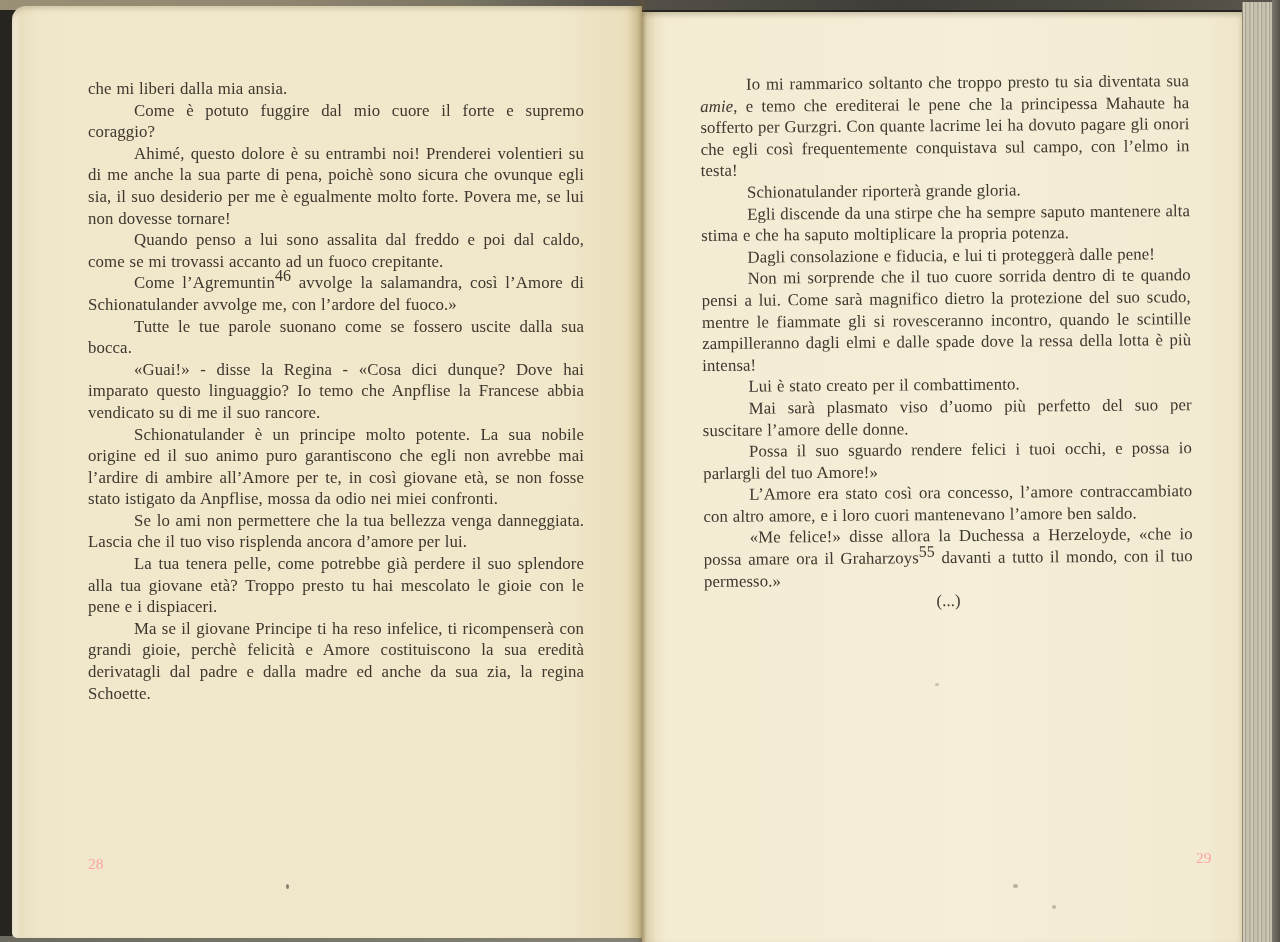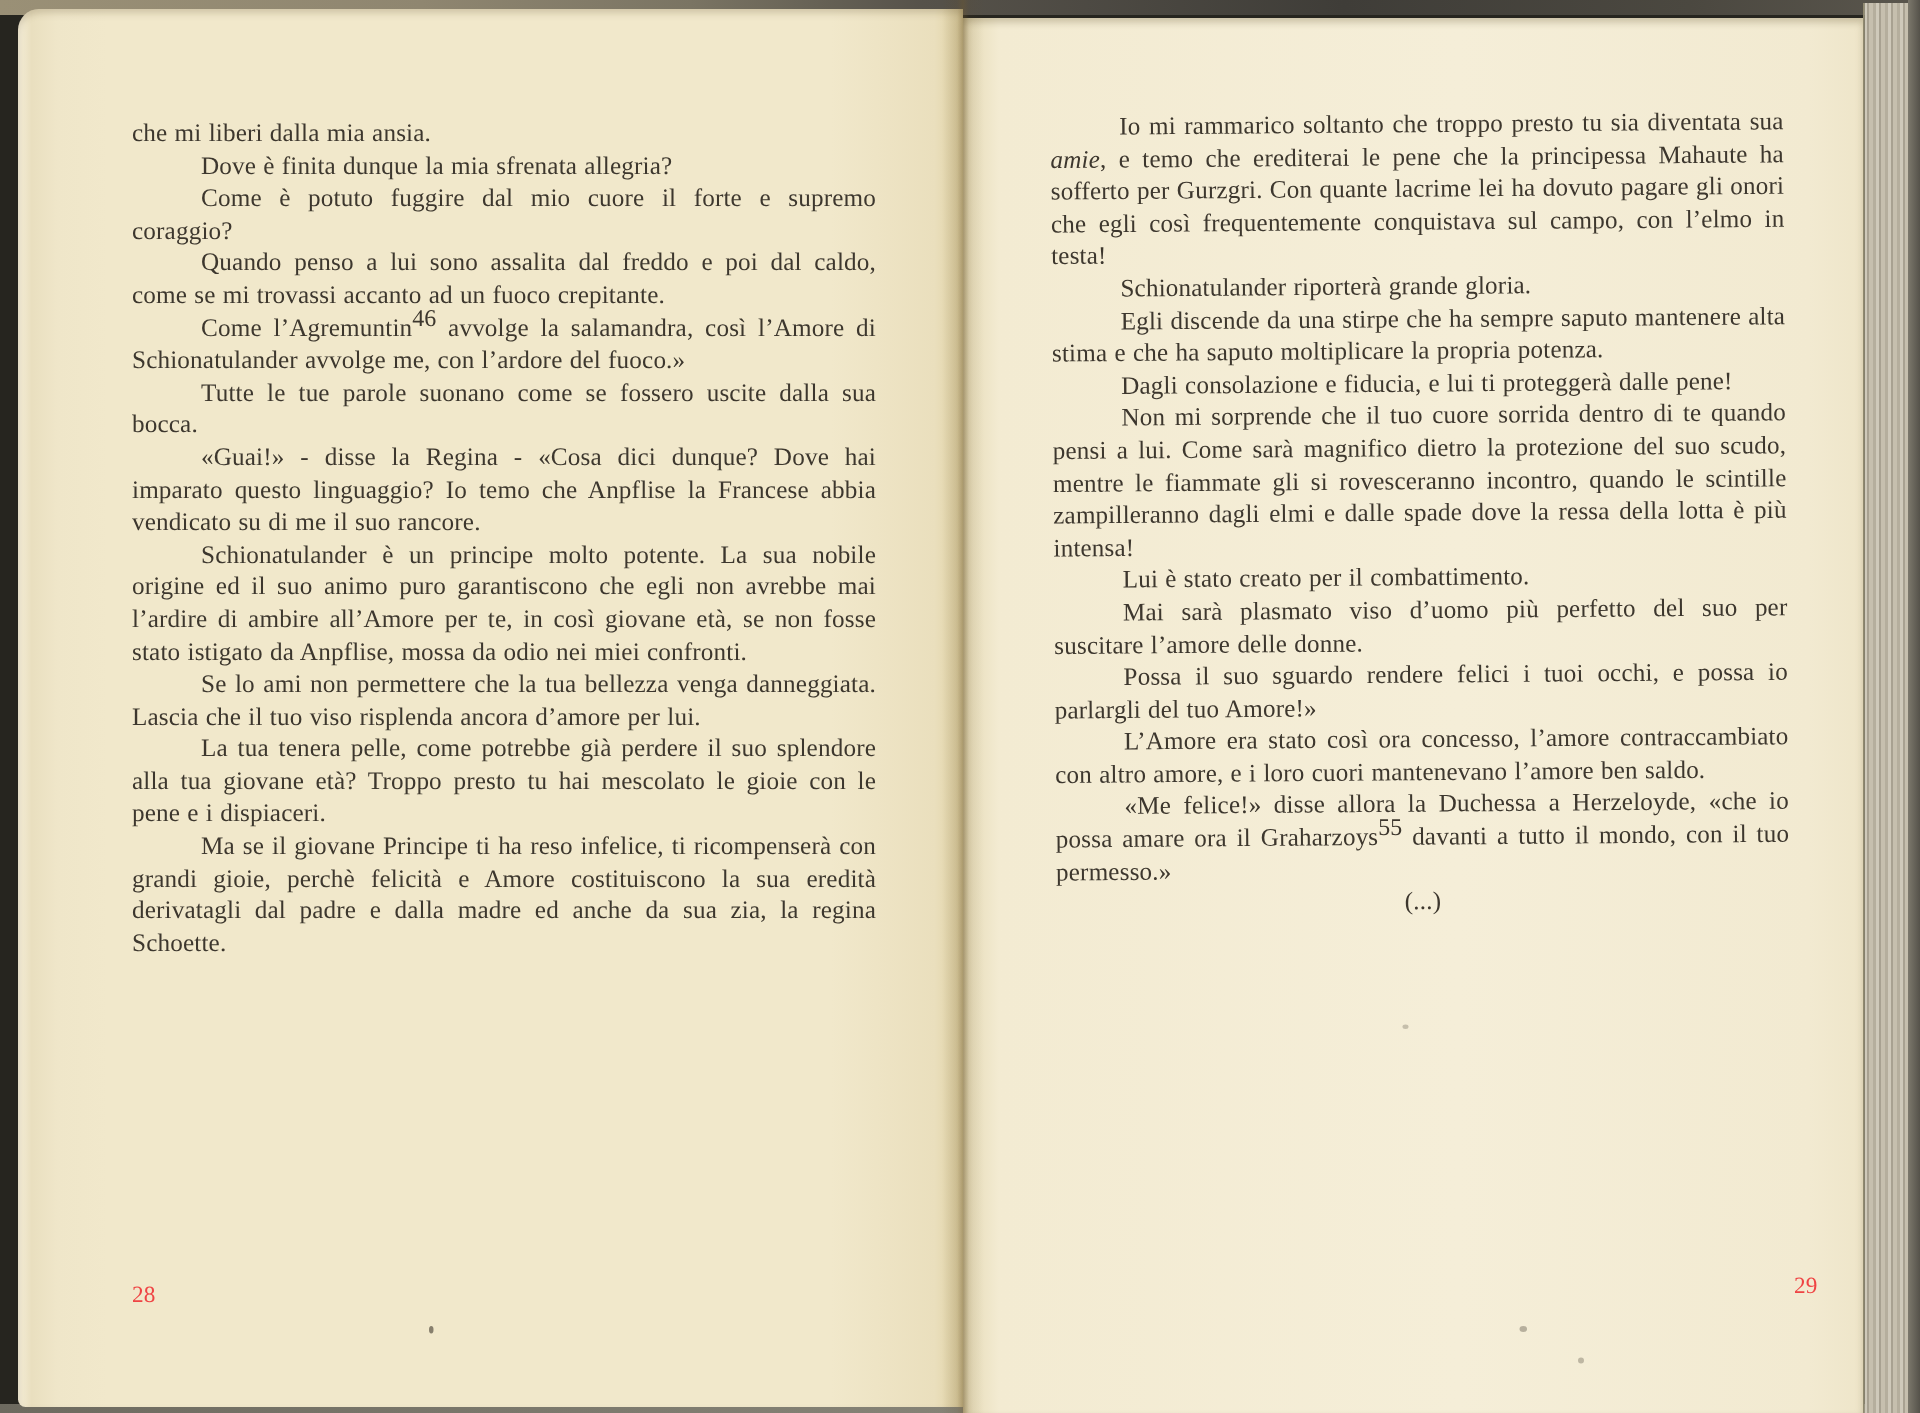--- a/index.html
+++ b/index.html
@@ -46,42 +46,42 @@
   p.para {
     margin:0; font-size:16.8px; line-height:21.6px;
     text-align:justify; letter-spacing:0.1px; word-spacing:0.5px;
   }
   p.para.indent { text-indent:46px; }
   p.para.center { text-align:center; text-indent:0; }
   .gap1 { margin-top:20px; }
   .gap2 { margin-top:46px; }
   .sup { font-size:16px; vertical-align:super; line-height:0; letter-spacing:0; }
   .it  { font-style:italic; }
-  .pagenum { position:absolute; font-size:15.5px; color:#ef4444; }
+  .pagenum { position:absolute; font-size:15.5px; color:#fca5a5; }
   .pagenum-left  { left:88px;   top:855px; }
   .pagenum-right { left:1196px; top:849px; }
   .speck { position:absolute; background:#5a5245; border-radius:50%; opacity:0.7; }
 </style>
 </head>
 <body>
 
 <div class="scene">
   <div class="top-edge"></div>
   <div class="bottom-edge"></div>
 
   <div class="page-left"></div>
   <div class="page-right"></div>
   <div class="gutter"></div>
   <div class="fore-edge"></div>
   <div class="fore-edge-dark"></div>
 
   <div class="text-col text-left">
       <p class="para"><span>che mi liberi dalla mia ansia.</span></p>
-      <p class="para indent"><span>Dove è finita dunque la mia sfrenata allegria?</span></p>
       <p class="para indent"><span>Come è potuto fuggire dal mio cuore il forte e supremo coraggio?</span></p>
+      <p class="para indent"><span>Ahimé, questo dolore è su entrambi noi! Prenderei volentieri su di me anche la sua parte di pena, poichè sono sicura che ovunque egli sia, il suo desiderio per me è egualmente molto forte. Povera me, se lui non dovesse tornare!</span></p>
       <p class="para indent"><span>Quando penso a lui sono assalita dal freddo e poi dal caldo, come se mi trovassi accanto ad un fuoco crepitante.</span></p>
       <p class="para indent"><span>Come l’Agremuntin</span><span class="sup">46</span><span> avvolge la salamandra, così l’Amore di Schionatulander avvolge me, con l’ardore del fuoco.»</span></p>
       <p class="para indent"><span>Tutte le tue parole suonano come se fossero uscite dalla sua bocca.</span></p>
       <p class="para indent gap1"><span>«Guai!» - disse la Regina - «Cosa dici dunque? Dove hai imparato questo linguaggio? Io temo che Anpflise la Francese abbia vendicato su di me il suo rancore.</span></p>
       <p class="para indent"><span>Schionatulander è un principe molto potente. La sua nobile origine ed il suo animo puro garantiscono che egli non avrebbe mai l’ardire di ambire all’Amore per te, in così giovane età, se non fosse stato istigato da Anpflise, mossa da odio nei miei confronti.</span></p>
       <p class="para indent"><span>Se lo ami non permettere che la tua bellezza venga danneggiata. Lascia che il tuo viso risplenda ancora d’amore per lui.</span></p>
       <p class="para indent"><span>La tua tenera pelle, come potrebbe già perdere il suo splendore alla tua giovane età? Troppo presto tu hai mescolato le gioie con le pene e i dispiaceri.</span></p>
       <p class="para indent"><span>Ma se il giovane Principe ti ha reso infelice, ti ricompenserà con grandi gioie, perchè felicità e Amore costituiscono la sua eredità derivatagli dal padre e dalla madre ed anche da sua zia, la regina Schoette.</span></p>
     </div>
   <div class="text-col text-right">

